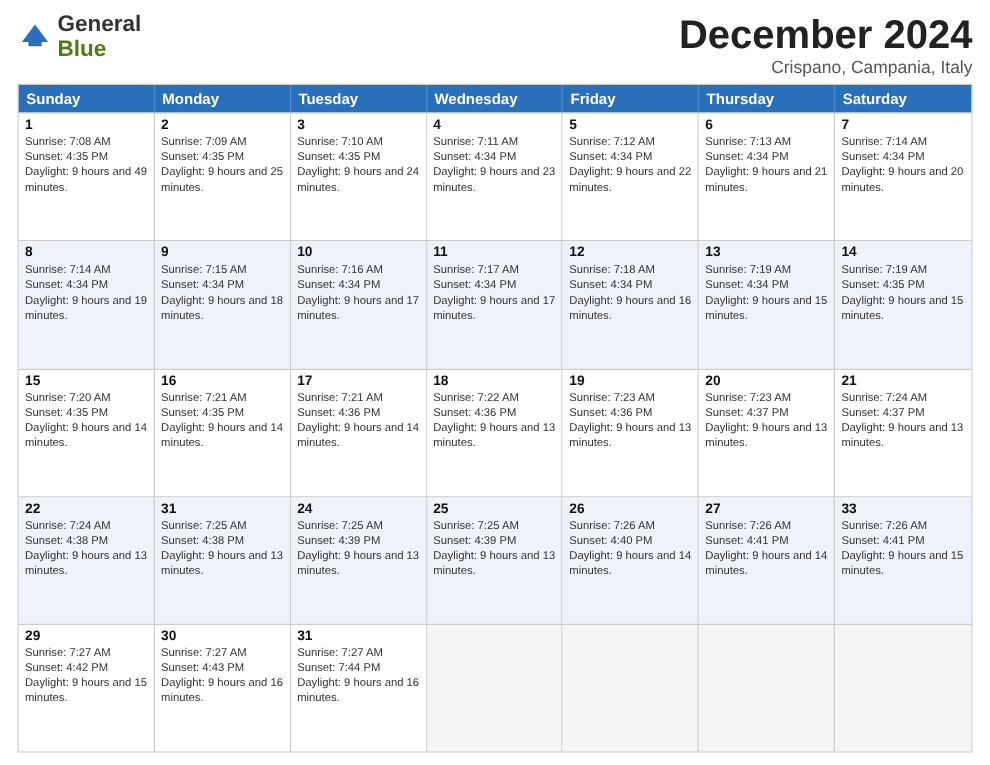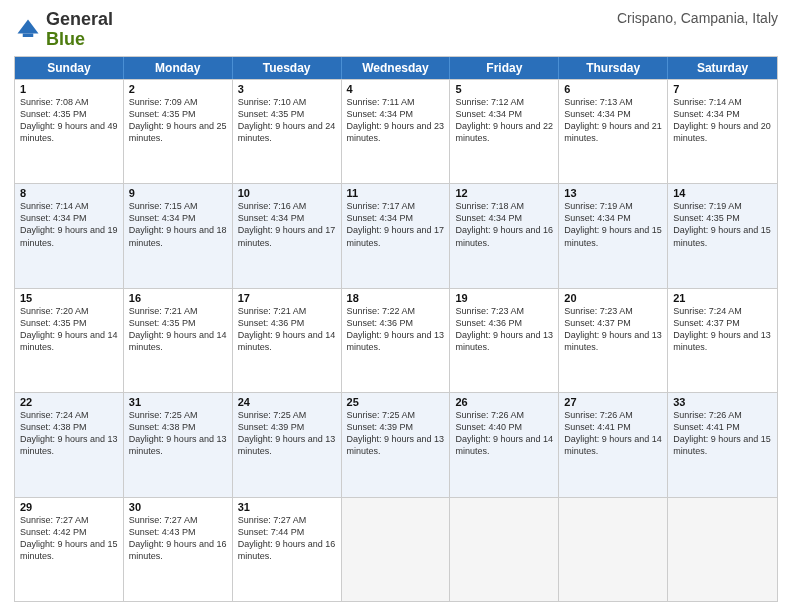--- a/index.html
+++ b/index.html
@@ -62,21 +62,21 @@
       display: grid;
       grid-template-columns: repeat(7, 1fr);
       background: #2a6fba;
     }
     .cal-header-cell {
       color: #fff;
       font-weight: bold;
       font-size: 12px;
       padding: 4px 6px;
       border-right: 1px solid #4a8fd4;
-      text-align: center;
+      text-align: left;
     }
     .cal-header-cell:last-child { border-right: none; }
     .cal-body {
       flex: 1;
       display: flex;
       flex-direction: column;
     }
     .cal-week {
       display: grid;
       grid-template-columns: repeat(7, 1fr);
@@ -115,20 +115,21 @@
       <svg class="logo-icon" viewBox="0 0 32 32">
         <polygon points="16,4 28,20 4,20" fill="#2a6fba"></polygon>
         <rect x="10" y="20" width="12" height="4" fill="#2a6fba"></rect>
       </svg>
       <div class="logo-text">
         <span class="logo-general">General</span><br>
         <span class="logo-blue">Blue</span>
       </div>
     </div>
     <div class="title-block">
+      <div class="month-title">December 2024</div>
       <div class="subtitle">Crispano, Campania, Italy</div>
     </div>
   </div>
 
   <div class="calendar">
     <div class="cal-header-row">
     <div class="cal-header-cell">Sunday</div>
         <div class="cal-header-cell">Monday</div>
         <div class="cal-header-cell">Tuesday</div>
         <div class="cal-header-cell">Wednesday</div>

